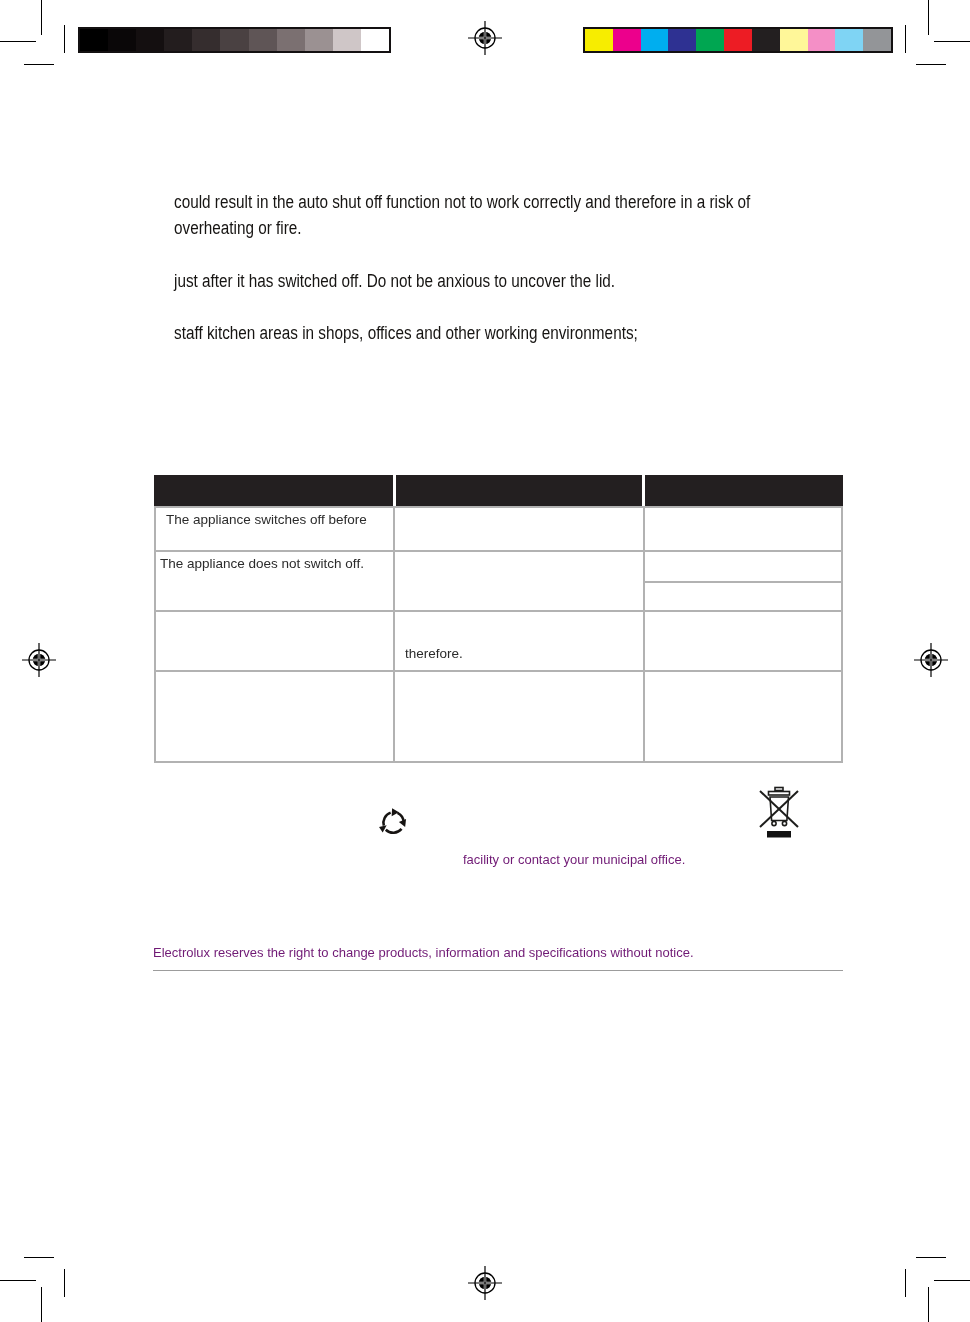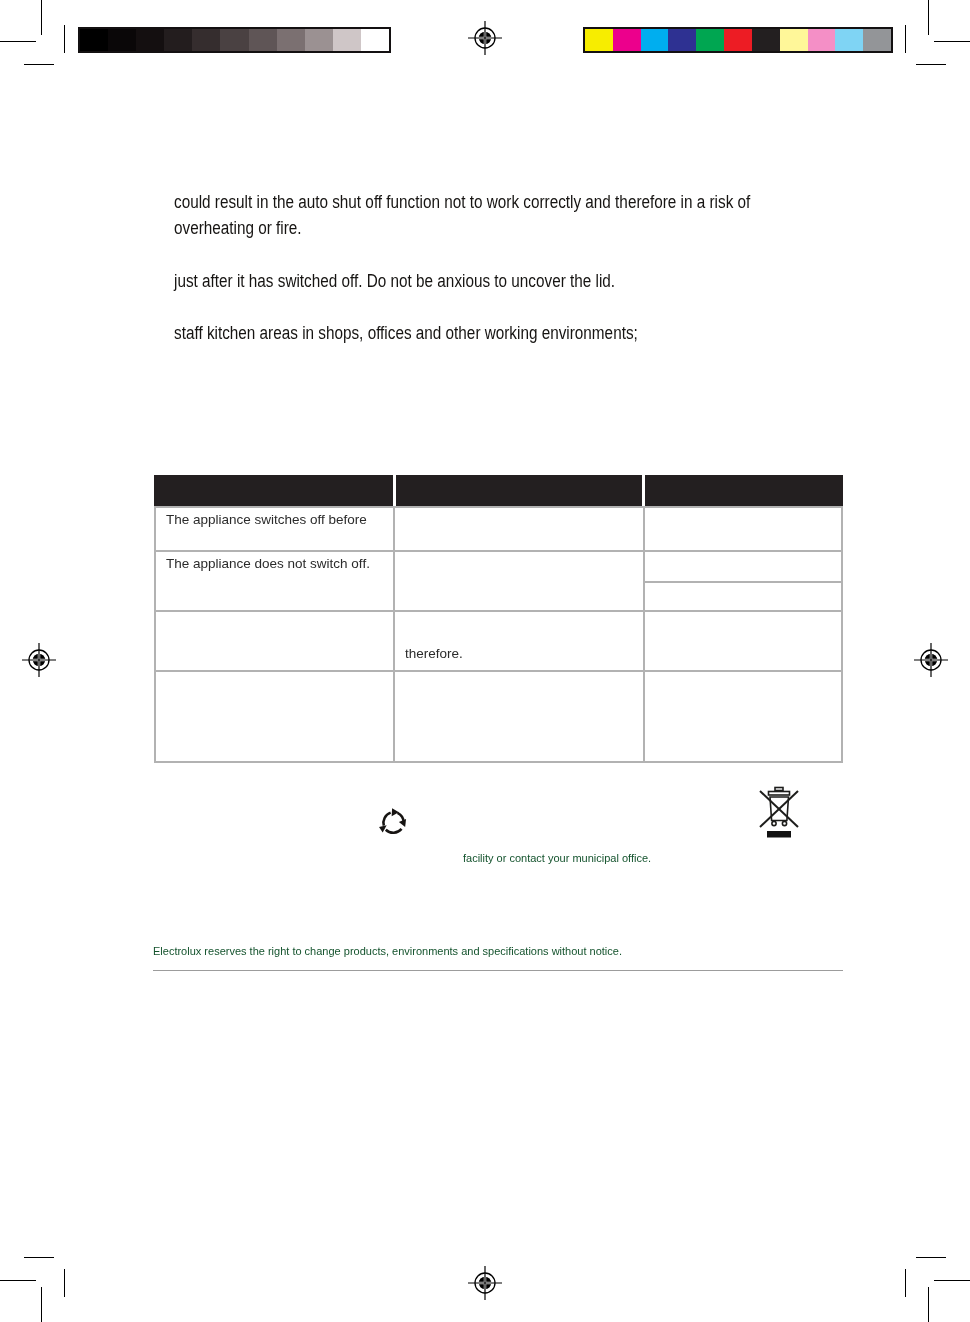--- a/index.html
+++ b/index.html
@@ -19,21 +19,21 @@
     position:absolute;font-size:18px;line-height:26px;color:#161412;
     transform:scaleX(0.85);transform-origin:0 0;white-space:nowrap;
     letter-spacing:0px;font-weight:400;
   }
   
   #tsTable{position:absolute;left:154px;top:475px;width:689px;height:288px;}
   .th-block{position:absolute;background:#231f20;height:31px;top:0;}
   .gridline{position:absolute;background:#b2b2b2;}
   .cellText{position:absolute;font-size:13.5px;color:#2b2b2b;white-space:nowrap;}
   
-  .small{position:absolute;font-size:11px;color:#14532d;white-space:nowrap;}
+  .small{position:absolute;font-size:13px;color:#701a75;white-space:nowrap;}
   .hr{position:absolute;height:1px;background:#9c9c9c;}
   svg{display:block;}
 </style>
 </head>
 <body>
 
 <div>
   <div class="cropline" style="left:41px;top:0;width:1px;height:35px;"></div>
   <div class="cropline" style="left:0;top:41px;width:36px;height:1px;"></div>
   <div class="cropline" style="left:64px;top:25px;width:1px;height:28px;"></div>
@@ -143,21 +143,21 @@
   <div class="gridline" style="left:239px;top:31px;width:2px;height:257px;"></div>
   <div class="gridline" style="left:489px;top:31px;width:2px;height:257px;"></div>
 
   <div class="gridline" style="left:0;top:75px;width:689px;height:2px;"></div>
   <div class="gridline" style="left:0;top:135px;width:689px;height:2px;"></div>
   <div class="gridline" style="left:0;top:195px;width:689px;height:2px;"></div>
 
   <div class="gridline" style="left:489px;top:106px;width:200px;height:2px;"></div>
 
   <div class="cellText" style="left:12px;top:37px;">The appliance switches off before</div>
-  <div class="cellText" style="left:12px;top:81px;">The appliance does not switch off.</div>
+  <div class="cellText" style="left:6px;top:81px;">The appliance does not switch off.</div>
   <div class="cellText" style="left:251px;top:171px;">therefore.</div>
 </div>
 
 <svg class="abs" style="left:375px;top:805px;" width="36" height="36" viewBox="0 0 40 40">
   <g stroke="#161412" fill="none" stroke-width="2.8">
     <path d="M29.5 26.5 A 12 12 0 0 1 12 27.5"></path>
     <path d="M9.5 21.5 A 12 12 0 0 1 19 8.2" transform="rotate(-8 20 20)"></path>
     <path d="M25 8.8 A 12 12 0 0 1 31.8 19.5"></path>
   </g>
   <g fill="#161412" stroke="none">
@@ -177,14 +177,14 @@
   </g>
   <g stroke="#1d1d1b" stroke-width="2">
     <line x1="4" y1="5" x2="42" y2="41"></line>
     <line x1="42" y1="5" x2="4" y2="41"></line>
   </g>
   <rect x="11" y="45" width="24" height="6.5" fill="#121212"></rect>
 </svg>
 
 <div class="small" style="left:463px;top:852px;">facility or contact your municipal office.</div>
 
-<div class="small" style="left:153px;top:945px;">Electrolux reserves the right to change products, environments and specifications without notice.</div>
+<div class="small" style="left:153px;top:945px;">Electrolux reserves the right to change products, information and specifications without notice.</div>
 <div class="hr" style="left:153px;top:970px;width:690px;"></div>
 
 </body></html>

